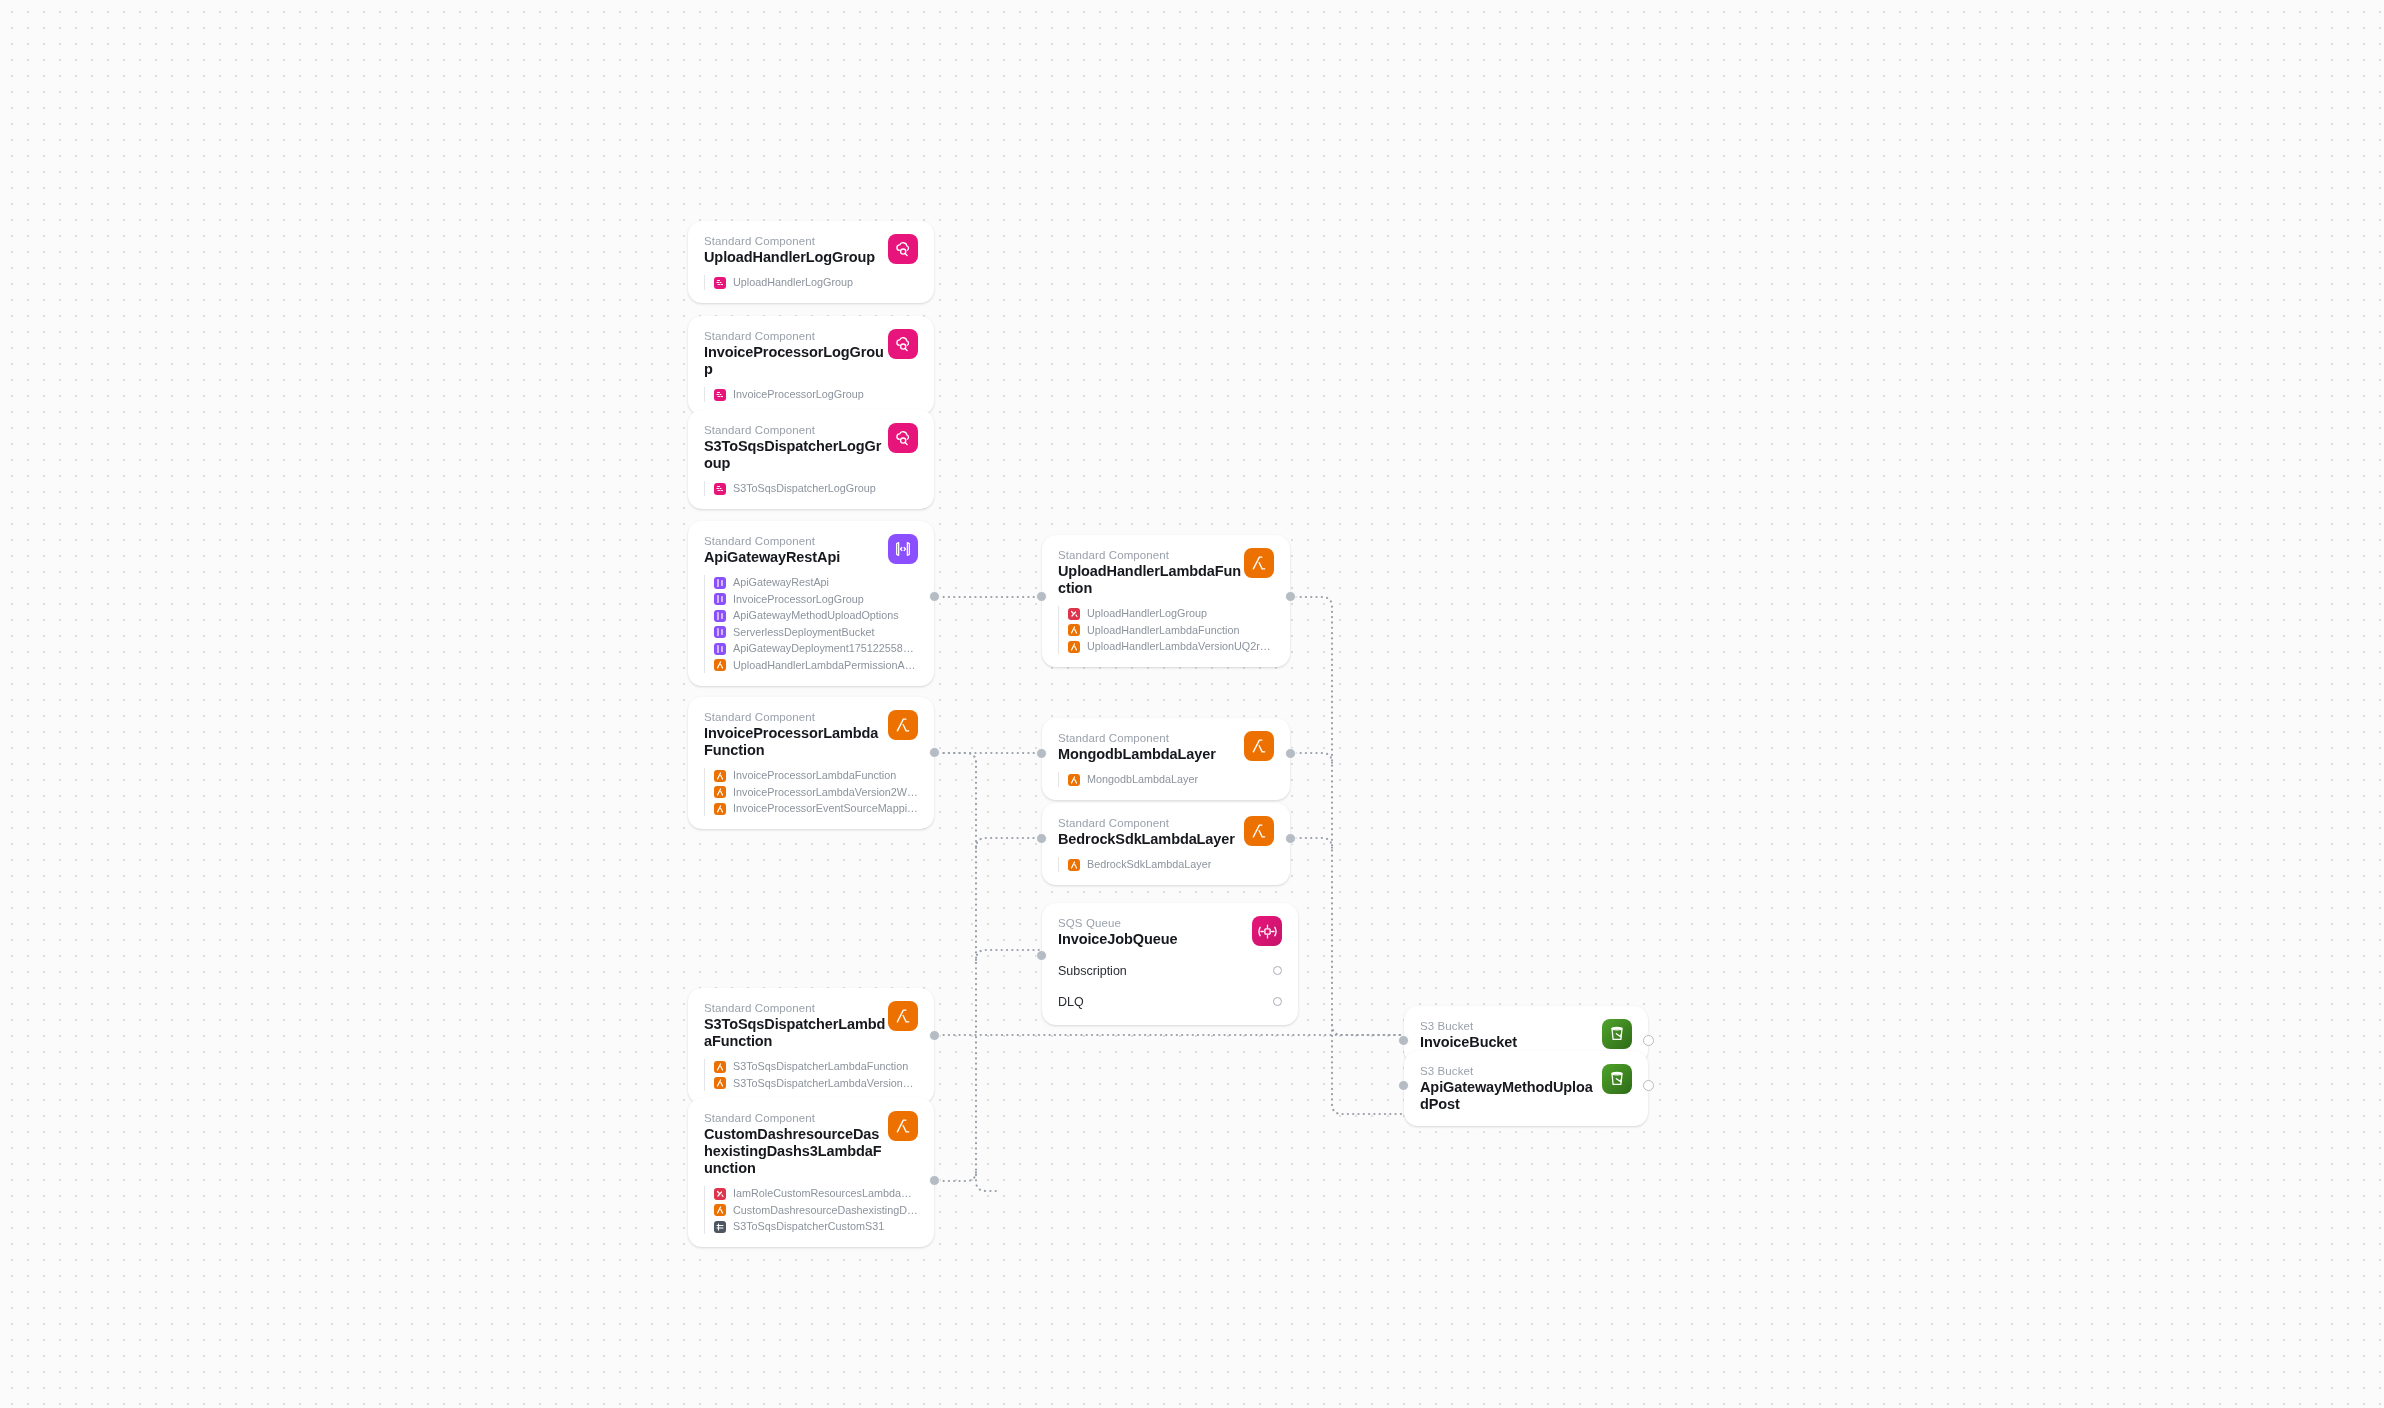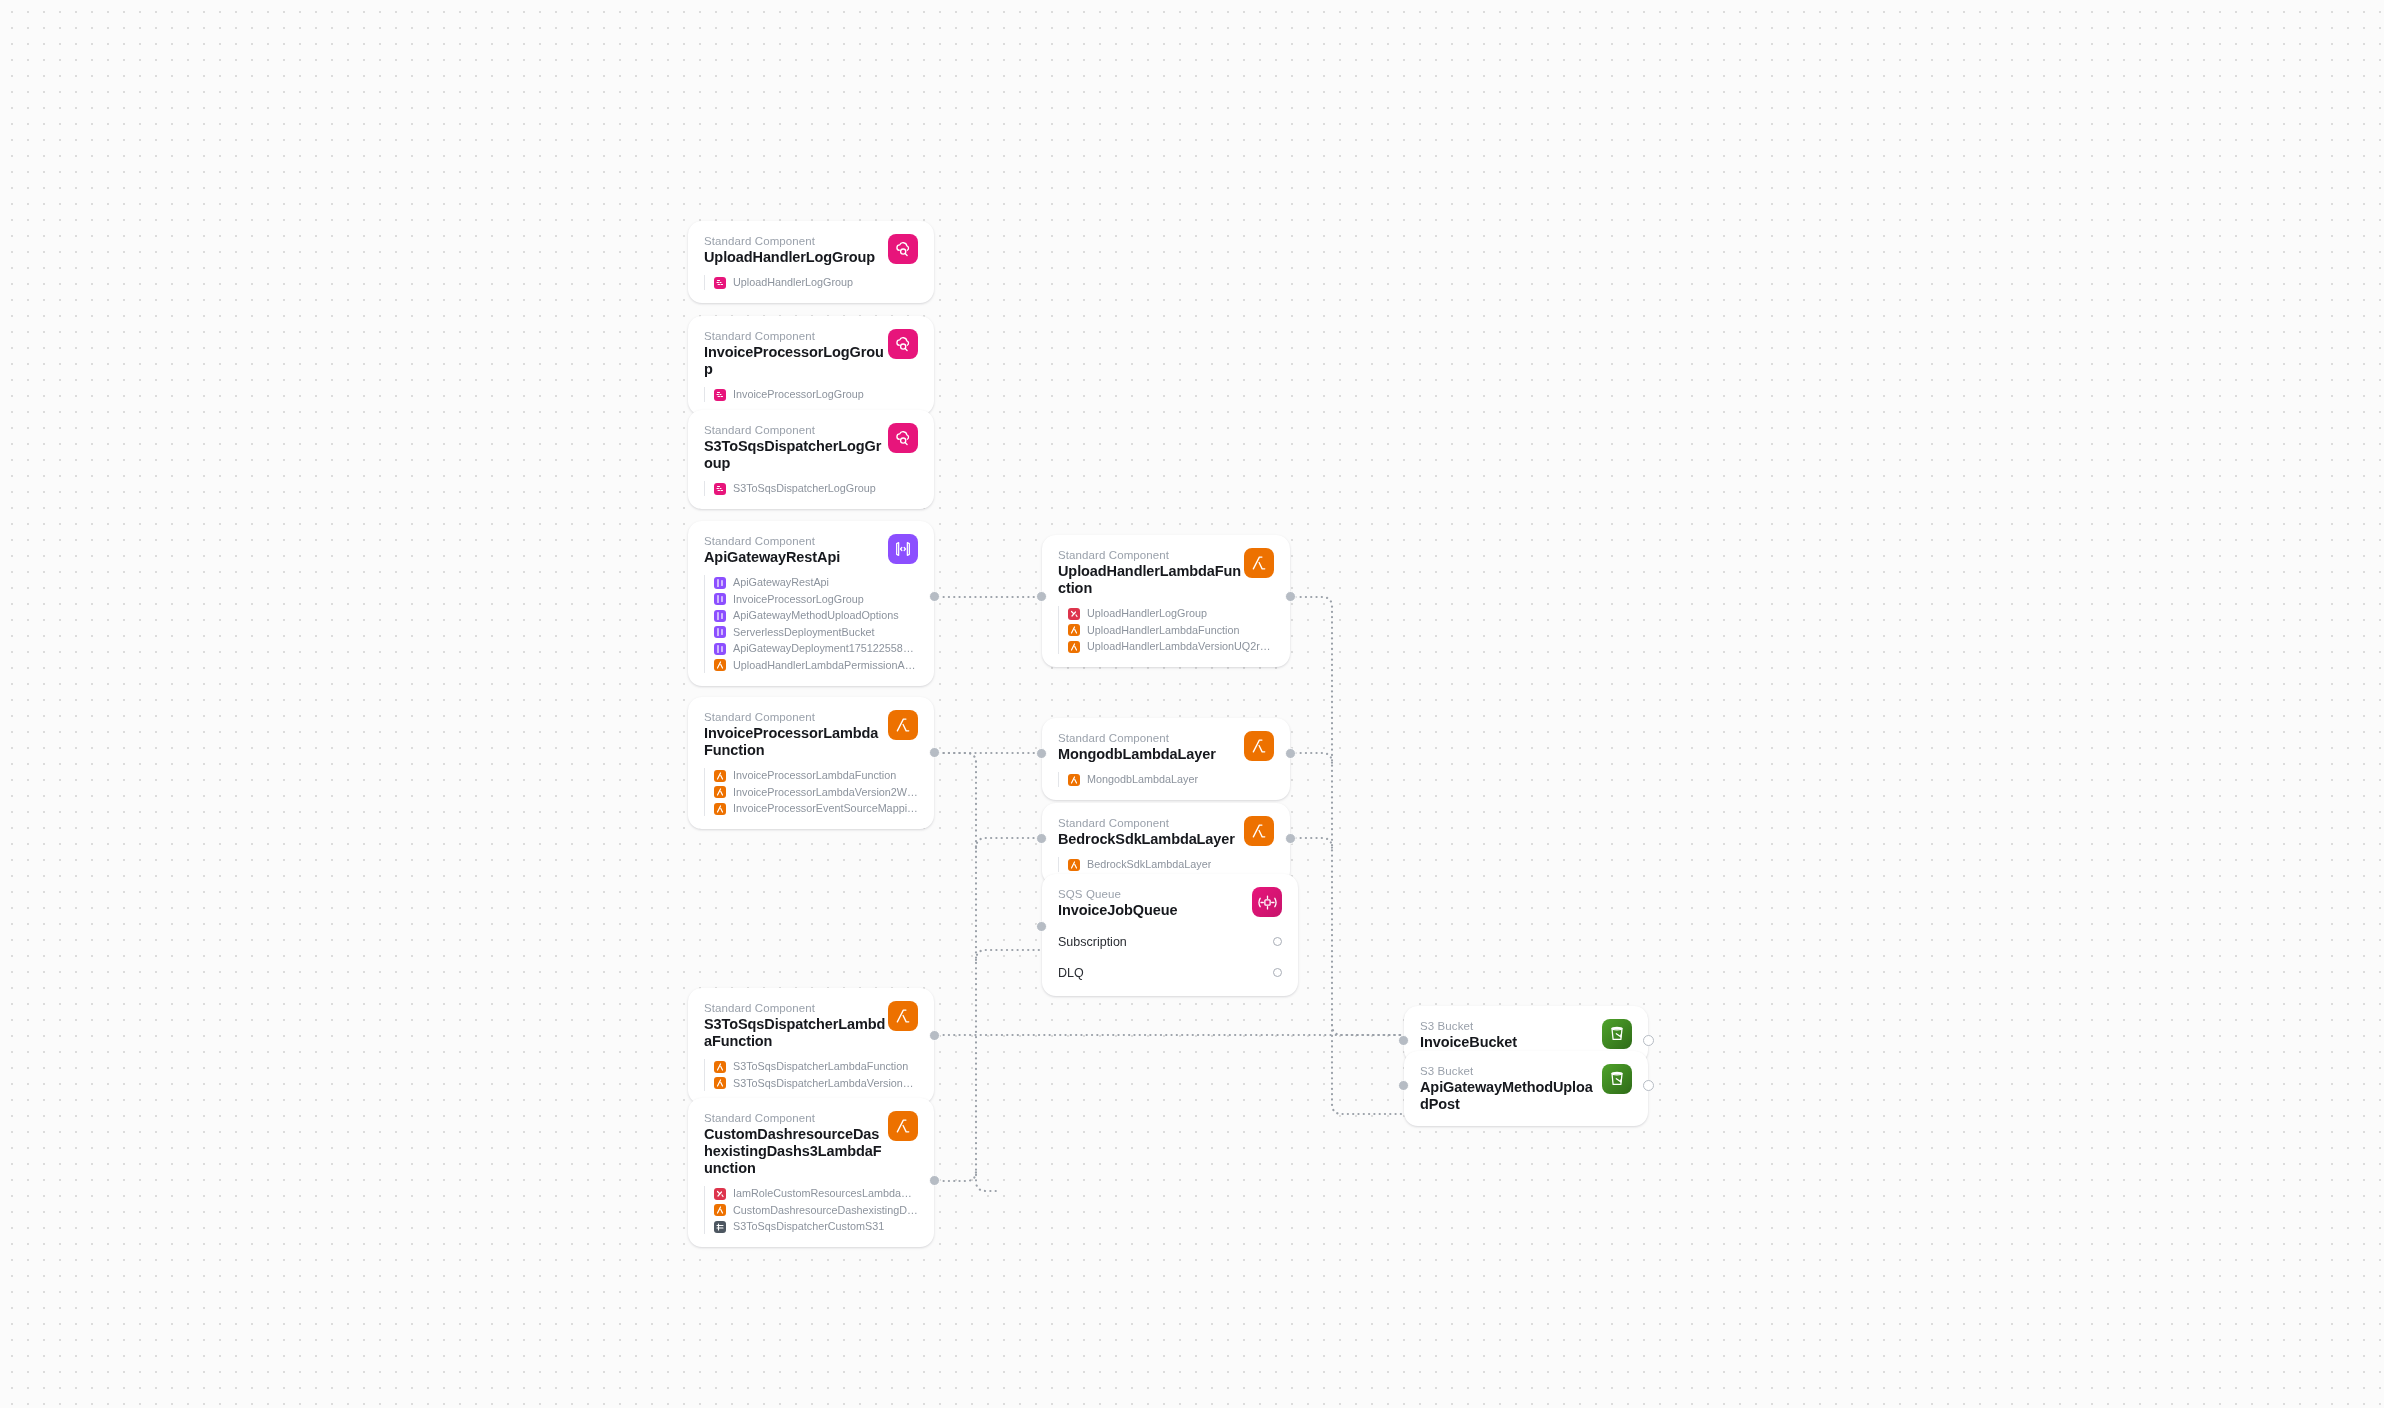--- a/index.html
+++ b/index.html
@@ -454,21 +454,21 @@
             <path d="M7 18 13 6M13.5 11l3.5 7"></path>
           </svg>
       </span>
       <span class="res-label">BedrockSdkLambdaLayer</span>
     </div>
   </div>
   <div class="port left" style="--py:30px;"></div>
   <div class="port right" style="--py:30px;"></div>
 </div>
 
-<div class="node" id="n-invoice-job-queue" style="left:1042px;top:874px;width:256px;">
+<div class="node" id="n-invoice-job-queue" style="left:1042px;top:903px;width:256px;">
   <div class="node-head">
     <div class="node-titles">
       <div class="node-kind">SQS Queue</div>
       <div class="node-name">InvoiceJobQueue</div>
     </div>
     <div class="node-icon" style="background:linear-gradient(135deg,#E7157B,#C7136B);">
       <svg width="21" height="21" viewBox="0 0 24 24" fill="none" stroke="#fff" stroke-width="1.5" stroke-linecap="round" stroke-linejoin="round">
         <rect x="9" y="9" width="6" height="6" rx="1"></rect>
         <path d="M4.6 12h2.6M16.8 12h2.6M12 4.7v2.6M12 16.7v2.6"></path>
         <path d="M3.6 7.2A9.6 9.6 0 0 0 3.6 16.8M20.4 7.2a9.6 9.6 0 0 1 0 9.6"></path>

